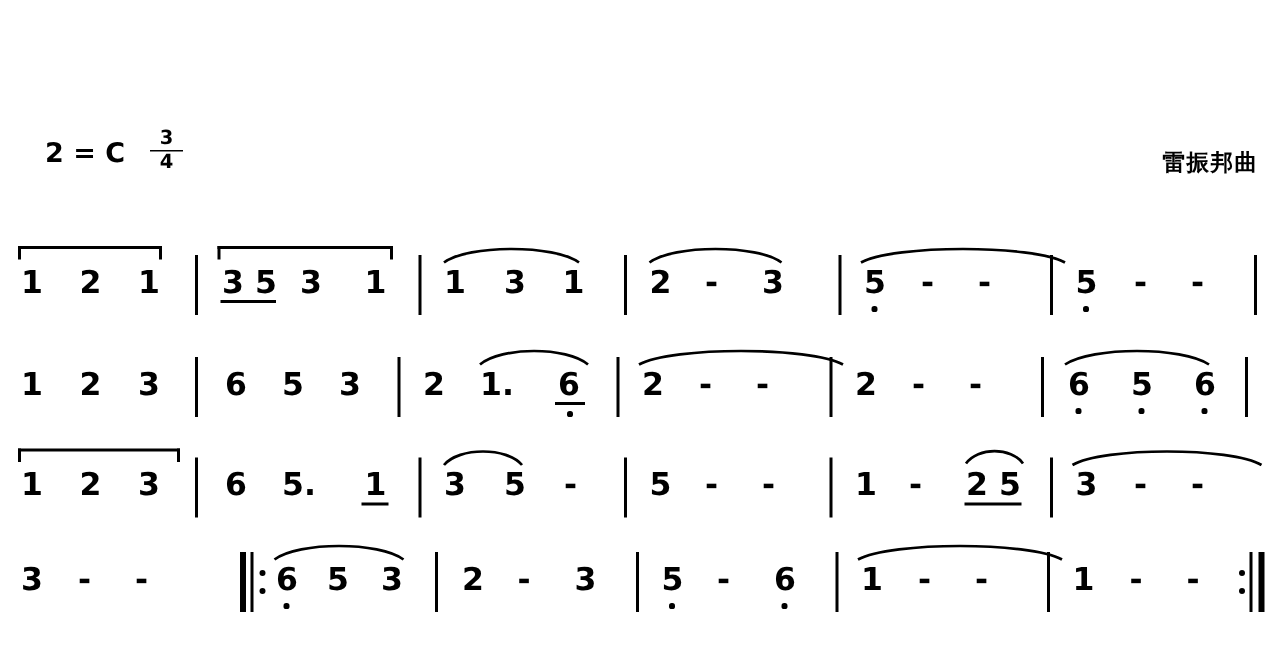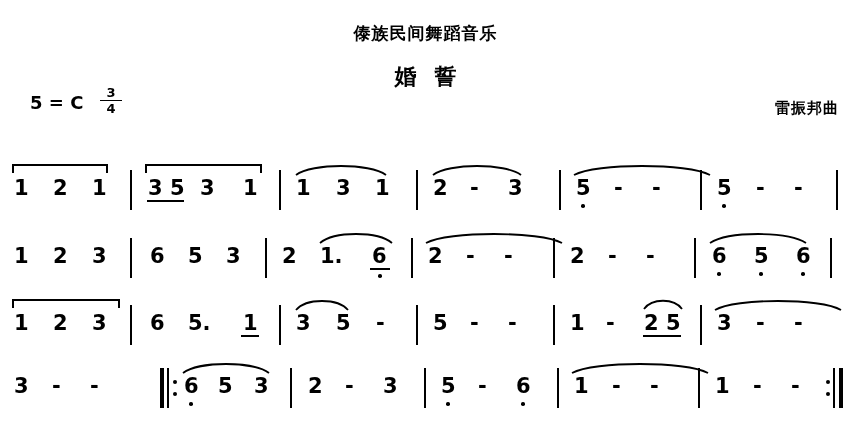--- a/index.html
+++ b/index.html
@@ -169,24 +169,22 @@
     height: 4px;
     border-radius: 50%;
     background: #000;
   }
 </style>
 </head>
 <body>
 
 <div class="sheet">
 
-  <div class="subtitle">傣族民间舞蹈音乐</div>
-  <div class="maintitle">婚誓</div>
   <div class="composer">雷振邦曲</div>
-  <div class="keysig">5 = C</div>
+  <div class="keysig">2 = C</div>
   <div class="timesig">
     <span class="num">3</span>
     <span class="den">4</span>
   </div>
 
   <div class="system sys1">
 
     <div class="note" style="left:14px; top:18px;">1</div>
     <div class="note" style="left:53px; top:18px;">2</div>
     <div class="note" style="left:92px; top:18px;">1</div>

